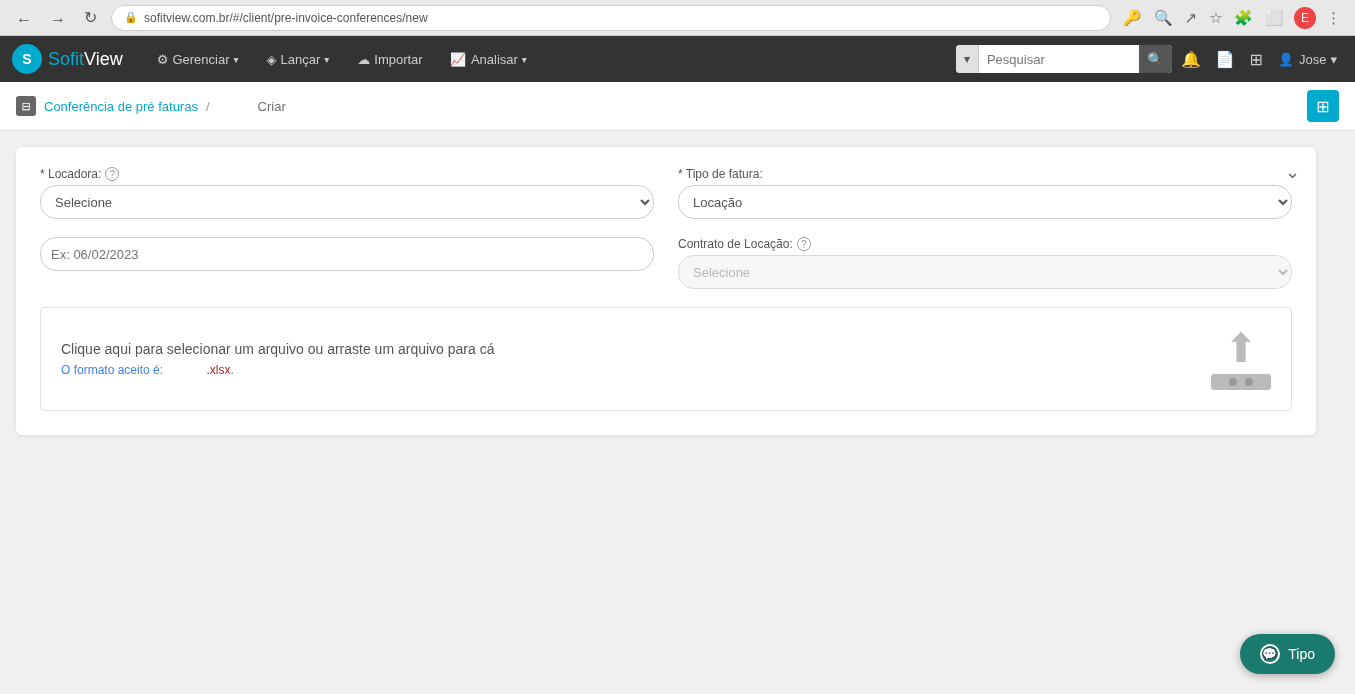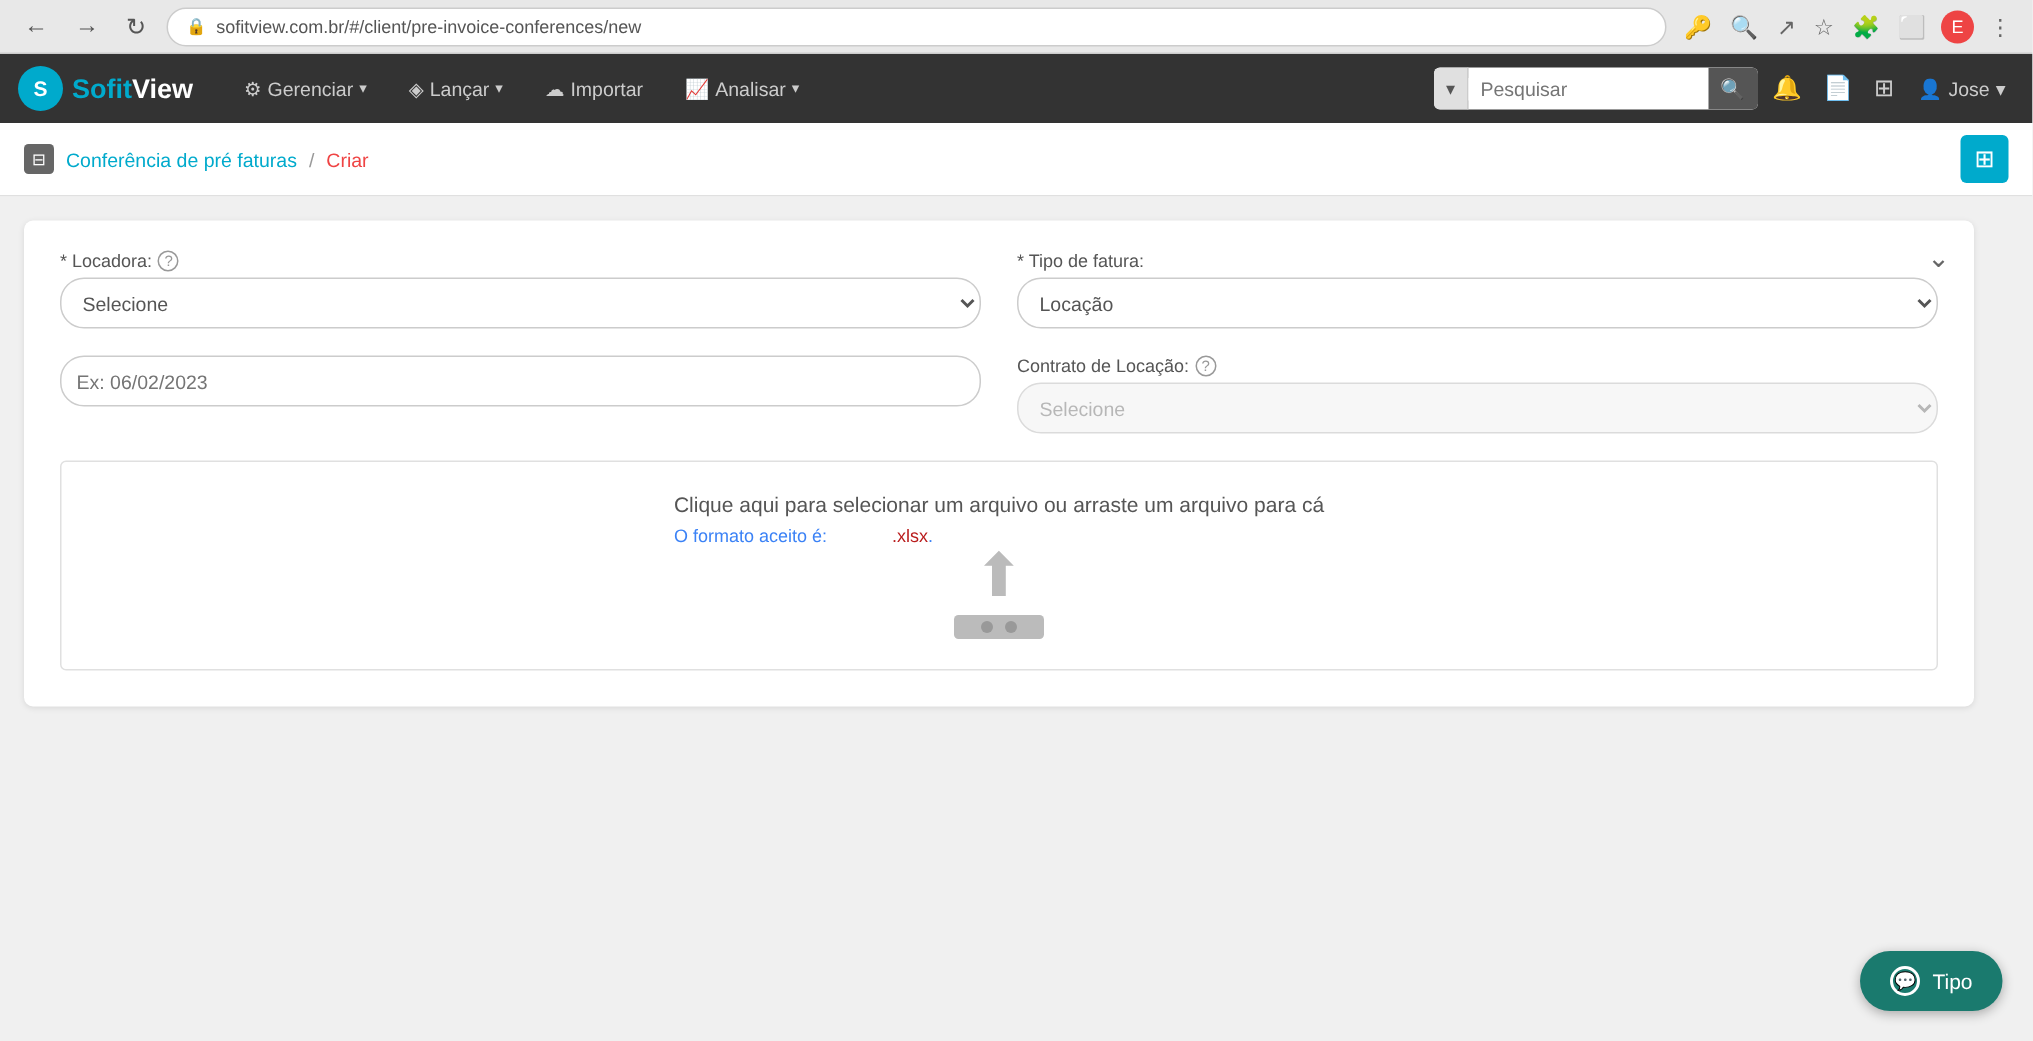--- a/index.html
+++ b/index.html
@@ -21,21 +21,21 @@
       margin-right: 16px;
     }
     .brand-circle {
       width: 30px; height: 30px;
       border-radius: 50%;
       background: #00aacc;
       display: flex; align-items: center; justify-content: center;
       color: white; font-weight: bold; font-size: 14px;
     }
     .brand-text {
-      font-size: 18px; font-weight: bold; text-align: right;
+      font-size: 18px; font-weight: normal; text-align: right;
     }
     .brand-sofit { color: #00aacc; }
     .brand-view { color: white; }
 
     .nav-item {
       color: #ccc;
       cursor: pointer;
       padding: 4px 10px;
       border-radius: 4px;
       display: flex; align-items: center; gap: 4px;
@@ -139,21 +139,21 @@
       width: 20px; height: 20px;
       background: #666;
       border-radius: 3px;
       display: flex; align-items: center; justify-content: center;
       color: white; font-size: 11px;
     }
     .breadcrumb-link {
       color: #00aacc; text-decoration: none; font-size: 13px;
     }
     .breadcrumb-sep { color: #999; font-size: 13px; }
-    .breadcrumb-current { color: #ef4444; font-size: 13px; }
+    .breadcrumb-current { color: #737373; font-size: 13px; margin-left: 40px; }
     .breadcrumb-spacer { flex: 1; }
     .breadcrumb-action-btn {
       background: #00aacc;
       border: none;
       color: white;
       width: 32px; height: 32px;
       border-radius: 4px;
       cursor: pointer;
       font-size: 16px;
       display: flex; align-items: center; justify-content: center;
@@ -236,21 +236,20 @@
     
     .upload-area {
       border: 1px solid #e0e0e0;
       border-radius: 4px;
       padding: 20px 20px;
       display: flex;
       align-items: center;
       justify-content: space-between;
       cursor: pointer;
       background: white;
-      flex-direction: column;
     }
 
     .upload-text-block { display: flex; flex-direction: column; gap: 6px; }
     .upload-main-text { color: #555; font-size: 14px; }
     .upload-sub-text { color: #aaa; font-size: 12px; }
     .upload-sub-text span { color: #3b82f6; }
 
     .upload-icon-block {
       display: flex; flex-direction: column; align-items: center; gap: 6px;
       color: #bbb;

